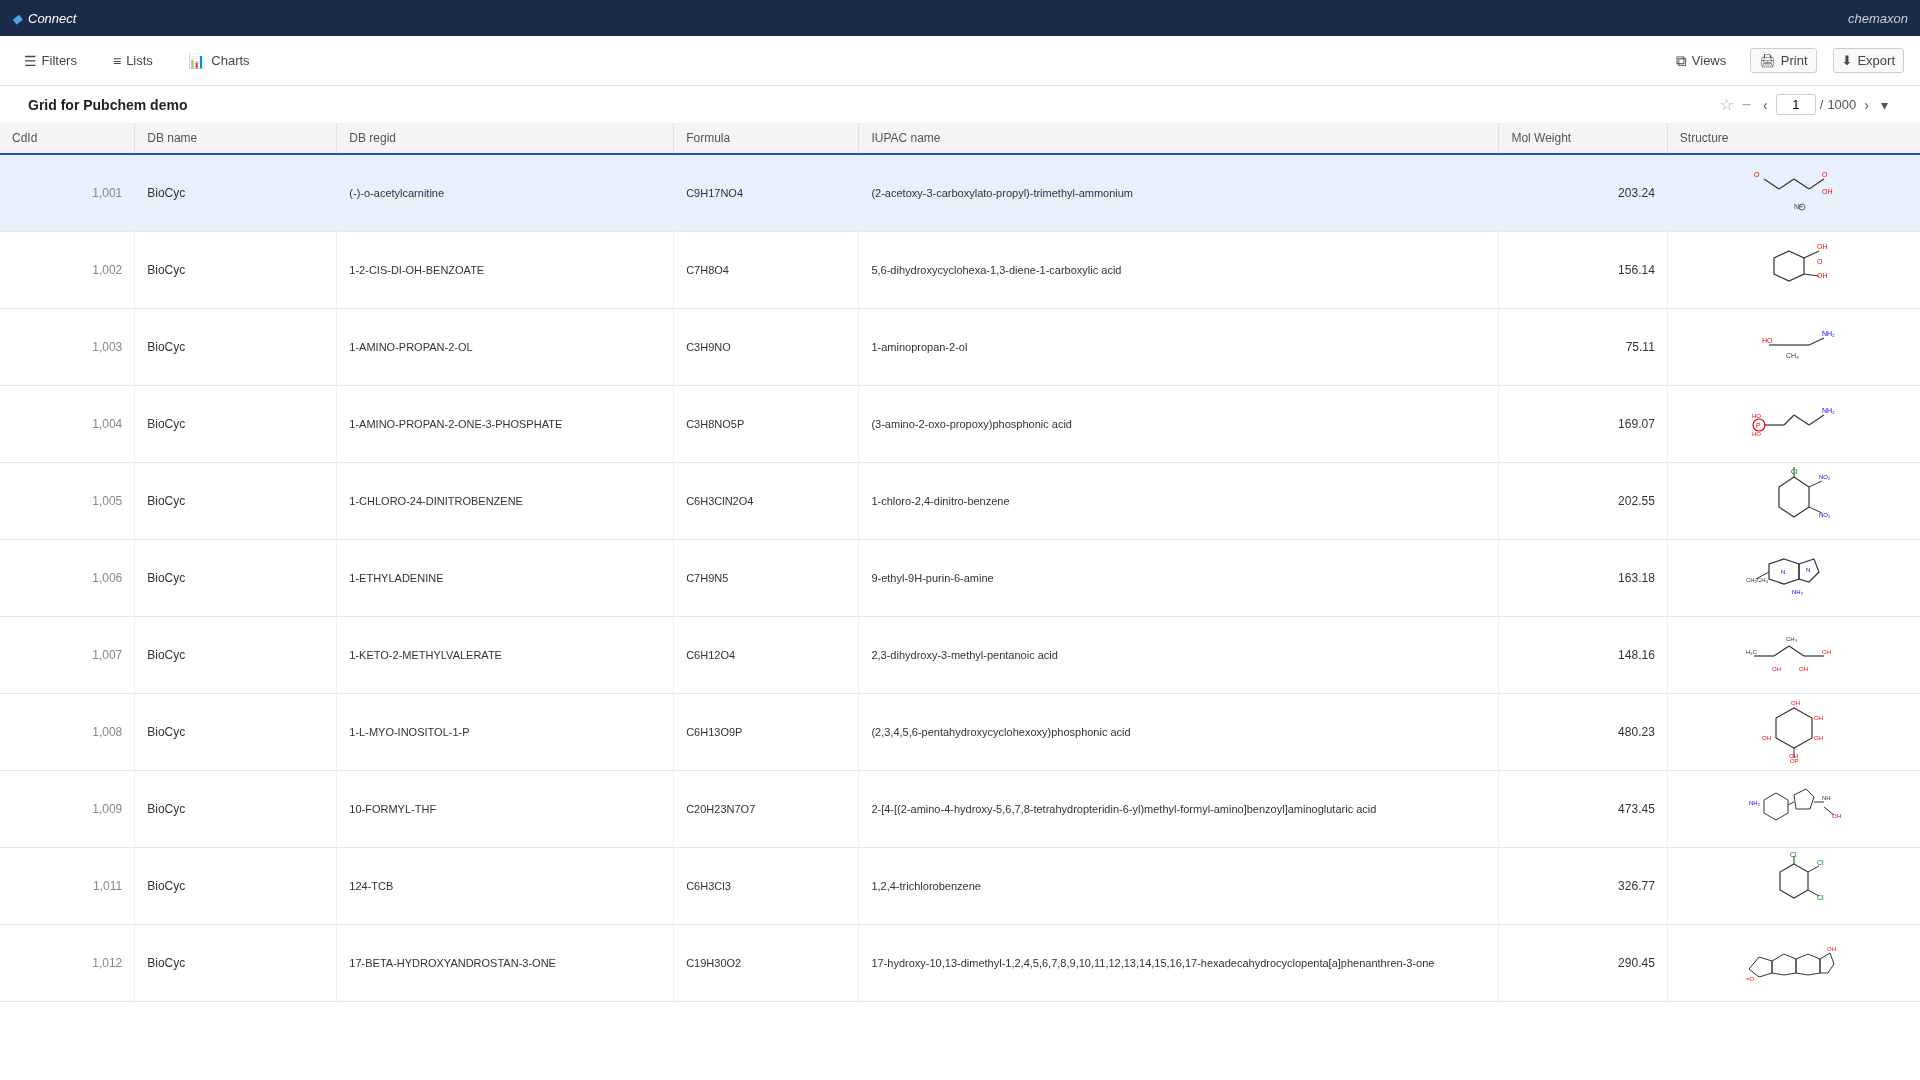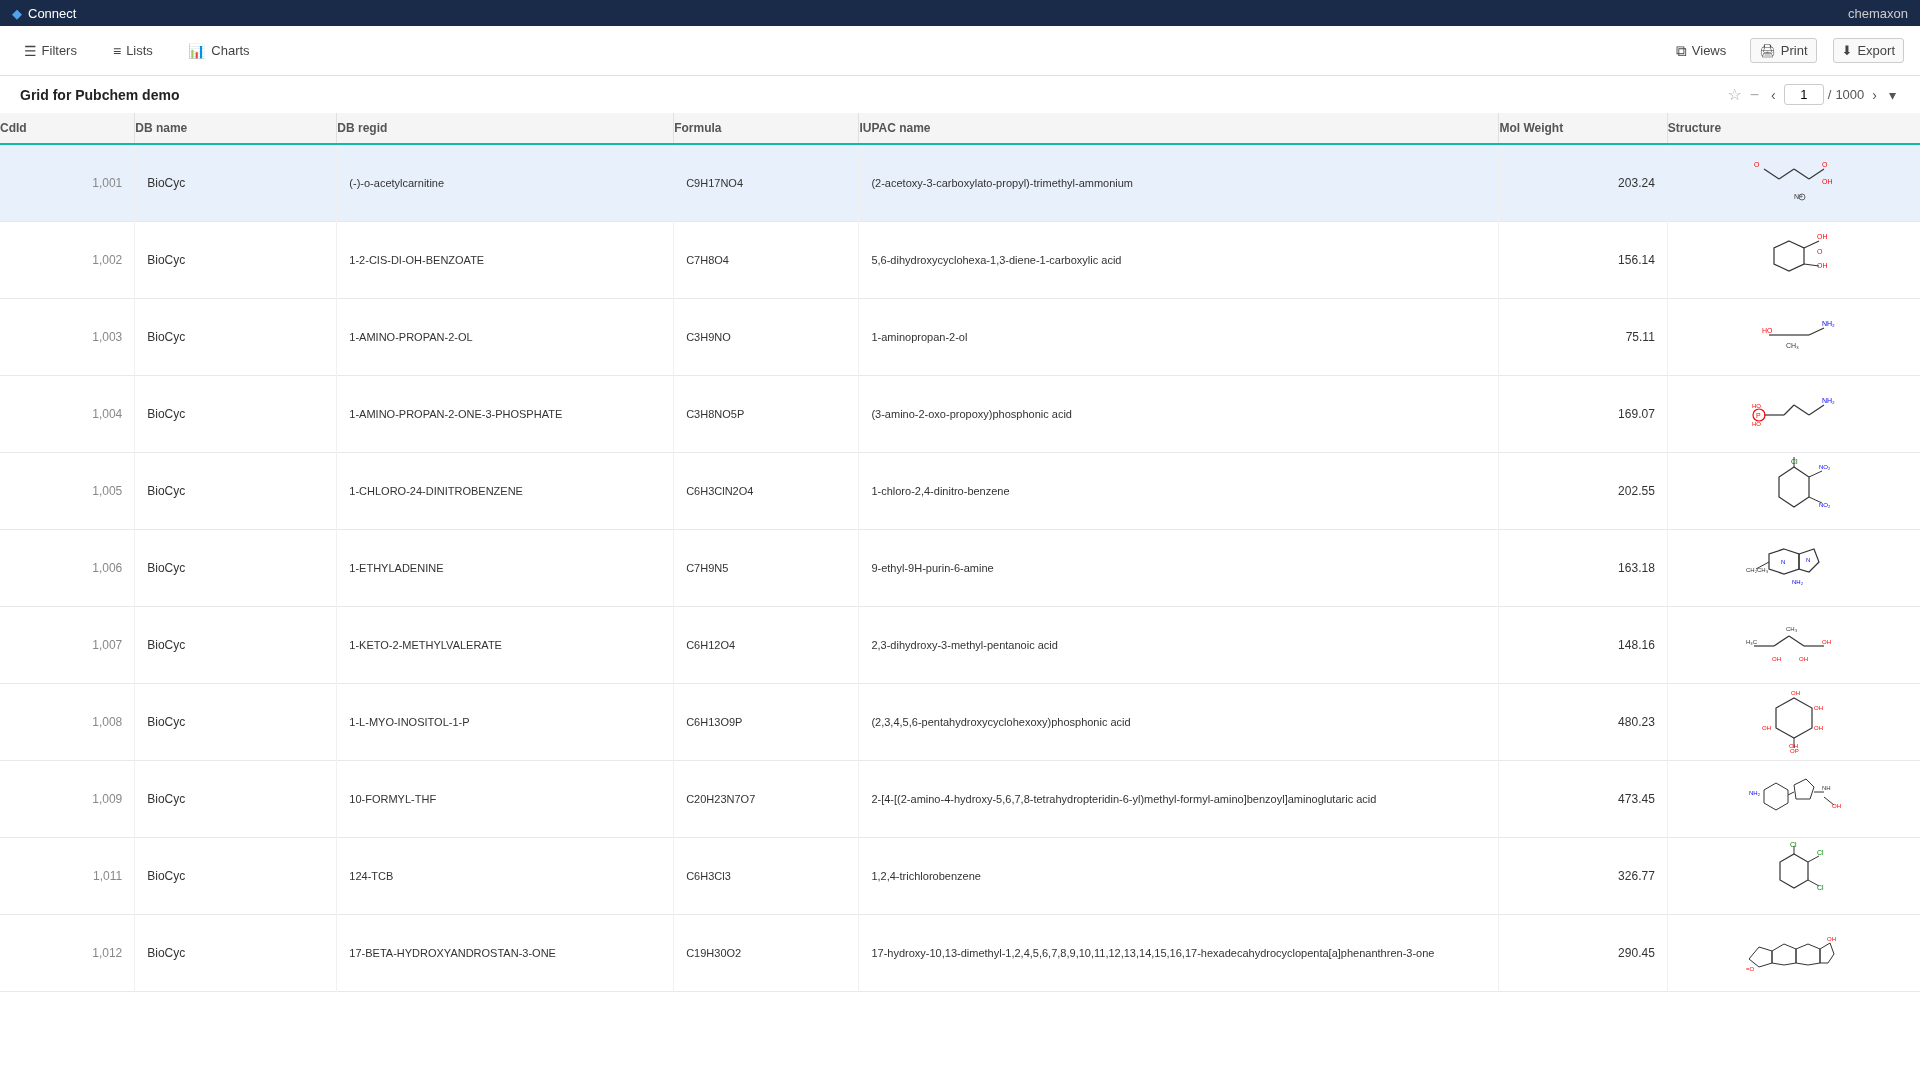--- a/index.html
+++ b/index.html
@@ -1,25 +1,26 @@
 <!DOCTYPE html>
 <html><head>
   <meta charset="utf-8">
   <style>
     * { box-sizing: border-box; margin: 0; padding: 0; }
     body { font-family: Arial, sans-serif; font-size: 13px; background: #fff; color: #333; height: 1080px; overflow: hidden; }
 
     
     .topbar {
       background: #1a2b4a;
-      height: 26px;
+      height: 36px;
       display: flex;
       align-items: center;
       padding: 0 12px;
       justify-content: space-between;
+      font-style: italic;
     }
     .topbar-left { display: flex; align-items: center; gap: 6px; color: #fff; font-size: 13px; }
     .topbar-right { color: #ccc; font-size: 13px; }
 
     
     .toolbar {
       display: flex;
       align-items: center;
       padding: 6px 16px;
       border-bottom: 1px solid #e0e0e0;
@@ -58,43 +59,43 @@
       padding: 4px 8px;
       border: 1px solid #ccc;
       border-radius: 3px;
       background: #f9f9f9;
     }
 
     
     .page-title-bar {
       display: flex;
       align-items: center;
-      padding: 8px 20px;
+      padding: 8px 28px;
       justify-content: space-between;
     }
     .page-title { font-size: 14px; font-weight: bold; color: #222; }
     .page-controls { display: flex; align-items: center; gap: 8px; }
     .page-controls .star { color: #aaa; cursor: pointer; font-size: 16px; }
     .page-controls .collapse-btn { color: #aaa; cursor: pointer; font-size: 14px; }
     .page-nav { display: flex; align-items: center; gap: 4px; }
     .page-nav .nav-btn { cursor: pointer; color: #555; font-size: 14px; padding: 2px 4px; }
     .page-input { width: 40px; text-align: center; border: 1px solid #ccc; border-radius: 3px; padding: 2px 4px; font-size: 13px; }
     .page-dropdown { cursor: pointer; color: #555; font-size: 14px; padding: 2px 4px; }
 
     
     .table-container { overflow-y: auto; height: calc(1080px - 36px - 50px - 44px - 1px); }
     table { width: 100%; border-collapse: collapse; }
     thead tr { background: #f5f5f5; }
     thead th {
       text-align: left;
-      padding: 8px 0;
+      padding: 8px 12px;
       font-size: 12px;
-      font-weight: 700;
+      font-weight: 400;
       color: #555;
-      border-bottom: 2px solid #14b8a6;
+      border-bottom: 2px solid #1d4ed8;
       border-right: 1px solid #e0e0e0;
       white-space: nowrap;
     }
     thead th:last-child { border-right: none; }
     tbody tr { border-bottom: 1px solid #e8e8e8; margin-top: 7px; }
     tbody td {
       padding: 6px 12px;
       vertical-align: middle;
       font-size: 12px;
       color: #333;

